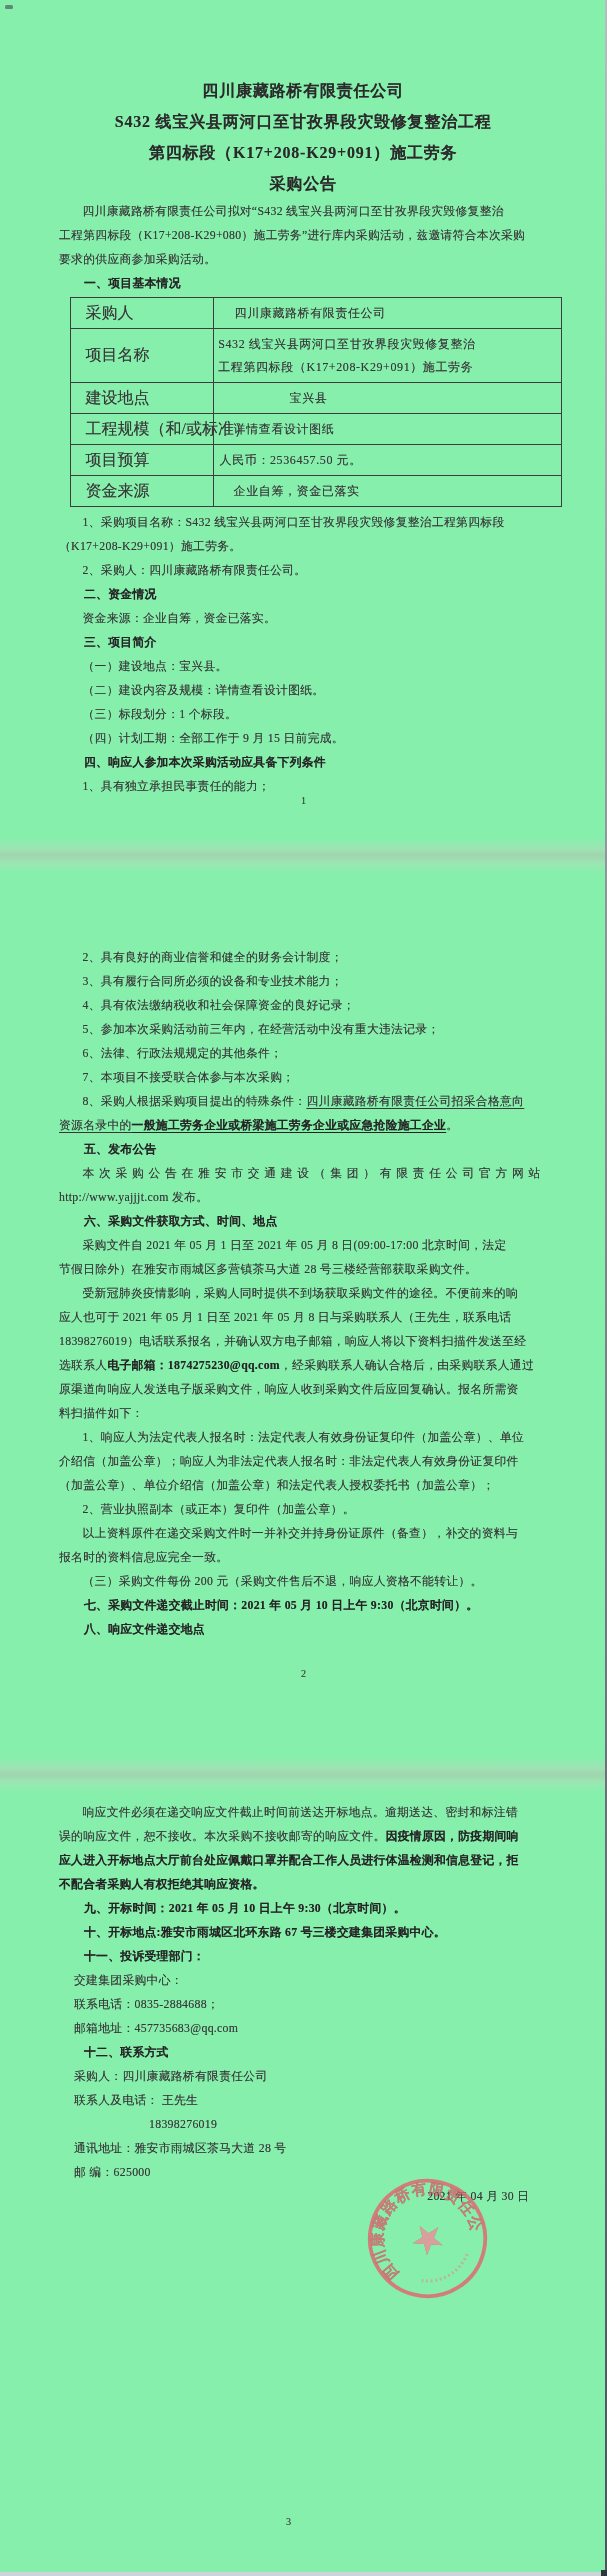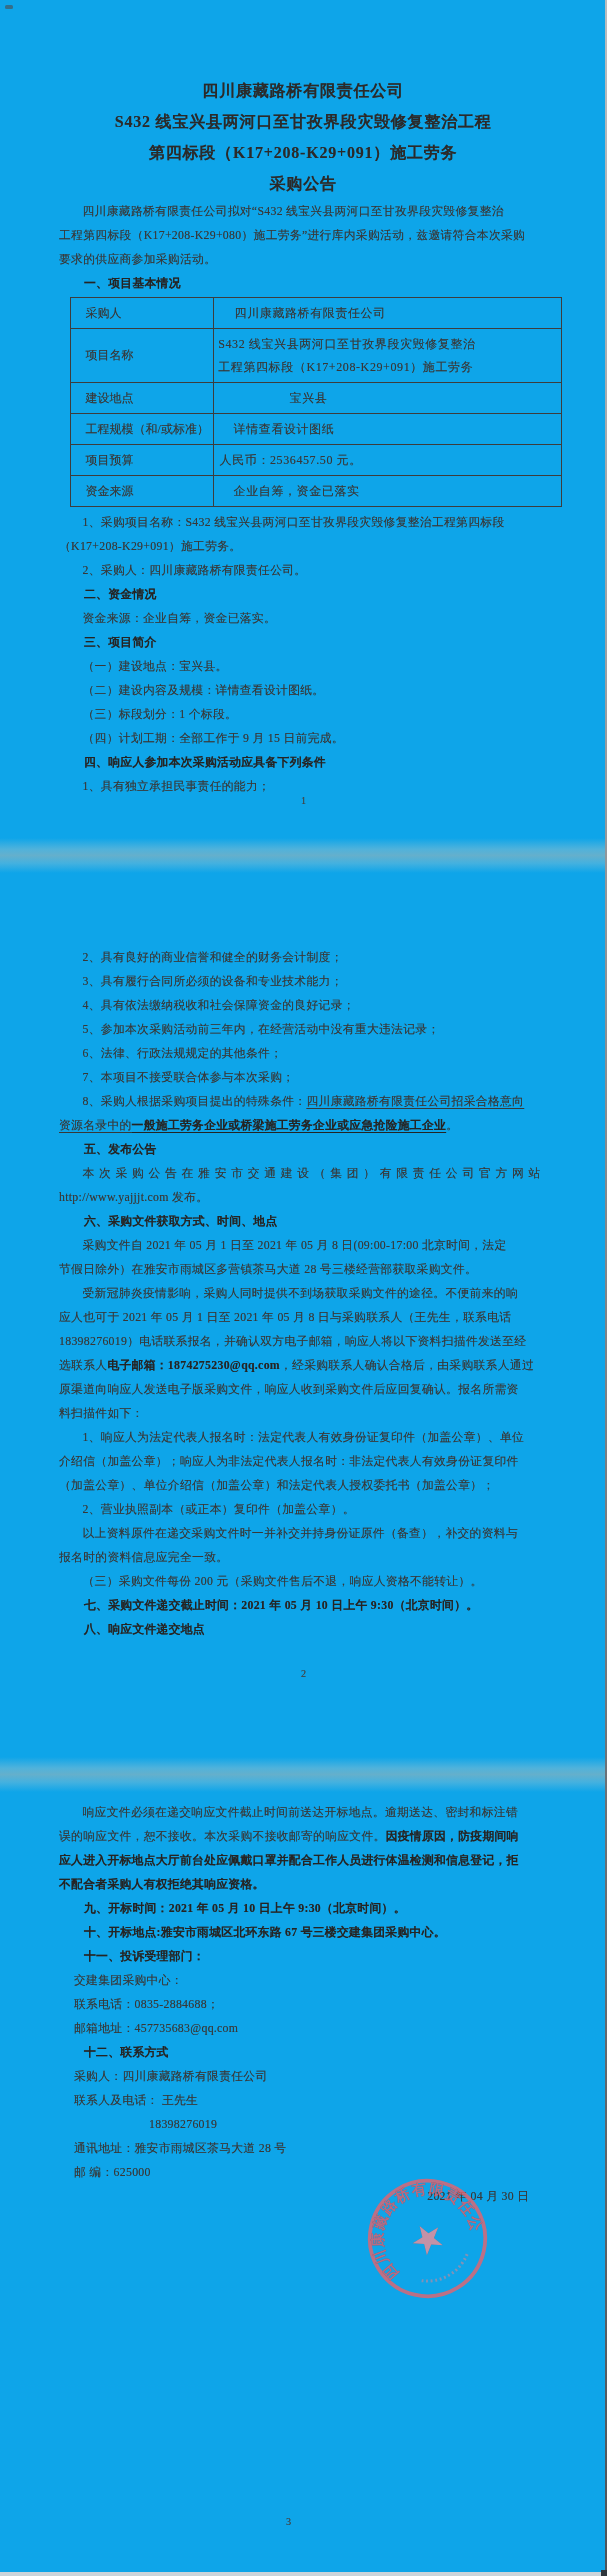--- a/index.html
+++ b/index.html
@@ -1,37 +1,37 @@
 <!DOCTYPE html>
 <html style="font-size:12px"><head>
 <meta charset="utf-8">
 <style>
   html,body{margin:0;padding:0;background:#fcfcfa;}
-  #doc{position:relative;width:607px;height:2576px;background:#0ea5e9;overflow:hidden;
+  #doc{position:relative;width:607px;height:2576px;background:#86efac;overflow:hidden;
        font-family:"Liberation Serif","DejaVu Serif",serif;color:#383838;
        text-shadow:0 0 0.4px rgba(60,60,60,.55);}
   .page{position:relative;box-sizing:border-box;padding-left:59px;padding-right:13.7px;}
   #pg1{height:873px;padding-top:75px;}
   #pg2{height:918px;padding-top:72px;}
   #pg3{height:785px;padding-top:9px;}
   .t-line{text-align:center;font-size:16px;font-weight:bold;line-height:31px;color:#2a2a2a;
           letter-spacing:0.8px;padding-right:46px;}
   .t-line:last-of-type{margin-bottom:7.6px;}
   .ln{font-size:11.8px;line-height:24px;white-space:pre;letter-spacing:0.3px;}
   .hln{font-weight:bold;color:#242424;padding-left:25px;}
   .ind{padding-left:23.5px;}
   .contact{padding-left:15px;}
   .phone{padding-left:90px;}
   .spread{letter-spacing:.40em;}
   .sb{font-weight:bold;color:#242424;}
   .su{text-decoration:underline;text-underline-offset:3px;}
   .para{margin:0;}
   .info-table{border-collapse:collapse;table-layout:fixed;width:492px;margin:2.3px 0 3px 10.6px;}
   .info-table td{border:0.9px solid #3d3d3d;vertical-align:middle;}
-  .lbl{width:126px;padding-left:15px;font-size:12px;white-space:nowrap;height:28px;}
+  .lbl{width:126px;padding-left:15px;font-size:16px;white-space:nowrap;height:28px;}
   .val{font-size:12px;letter-spacing:0.6px;height:28px;}
   .val.tall{white-space:pre-line;line-height:23px;height:50px;padding-top:1.5px;padding-bottom:1.5px;}
   .v-a{padding-left:21px}.v-b{padding-left:4.6px}.v-c{padding-left:76px}
   .v-d{padding-left:20px}.v-e{padding-left:6px}
   .page-num{position:absolute;left:0;right:0;text-align:center;font-size:10.2px;color:#444;}
   #pg1 .page-num{bottom:67px;}
   #pg2 .page-num{bottom:112px;}
   #pg3 .page-num{bottom:49px;transform:translateX(-15px);}
   .date-line{text-align:right;padding-right:64px;position:relative;z-index:1;}
   .stamp-wrap{position:absolute;left:363px;top:383px;width:129px;height:129px;z-index:2;

